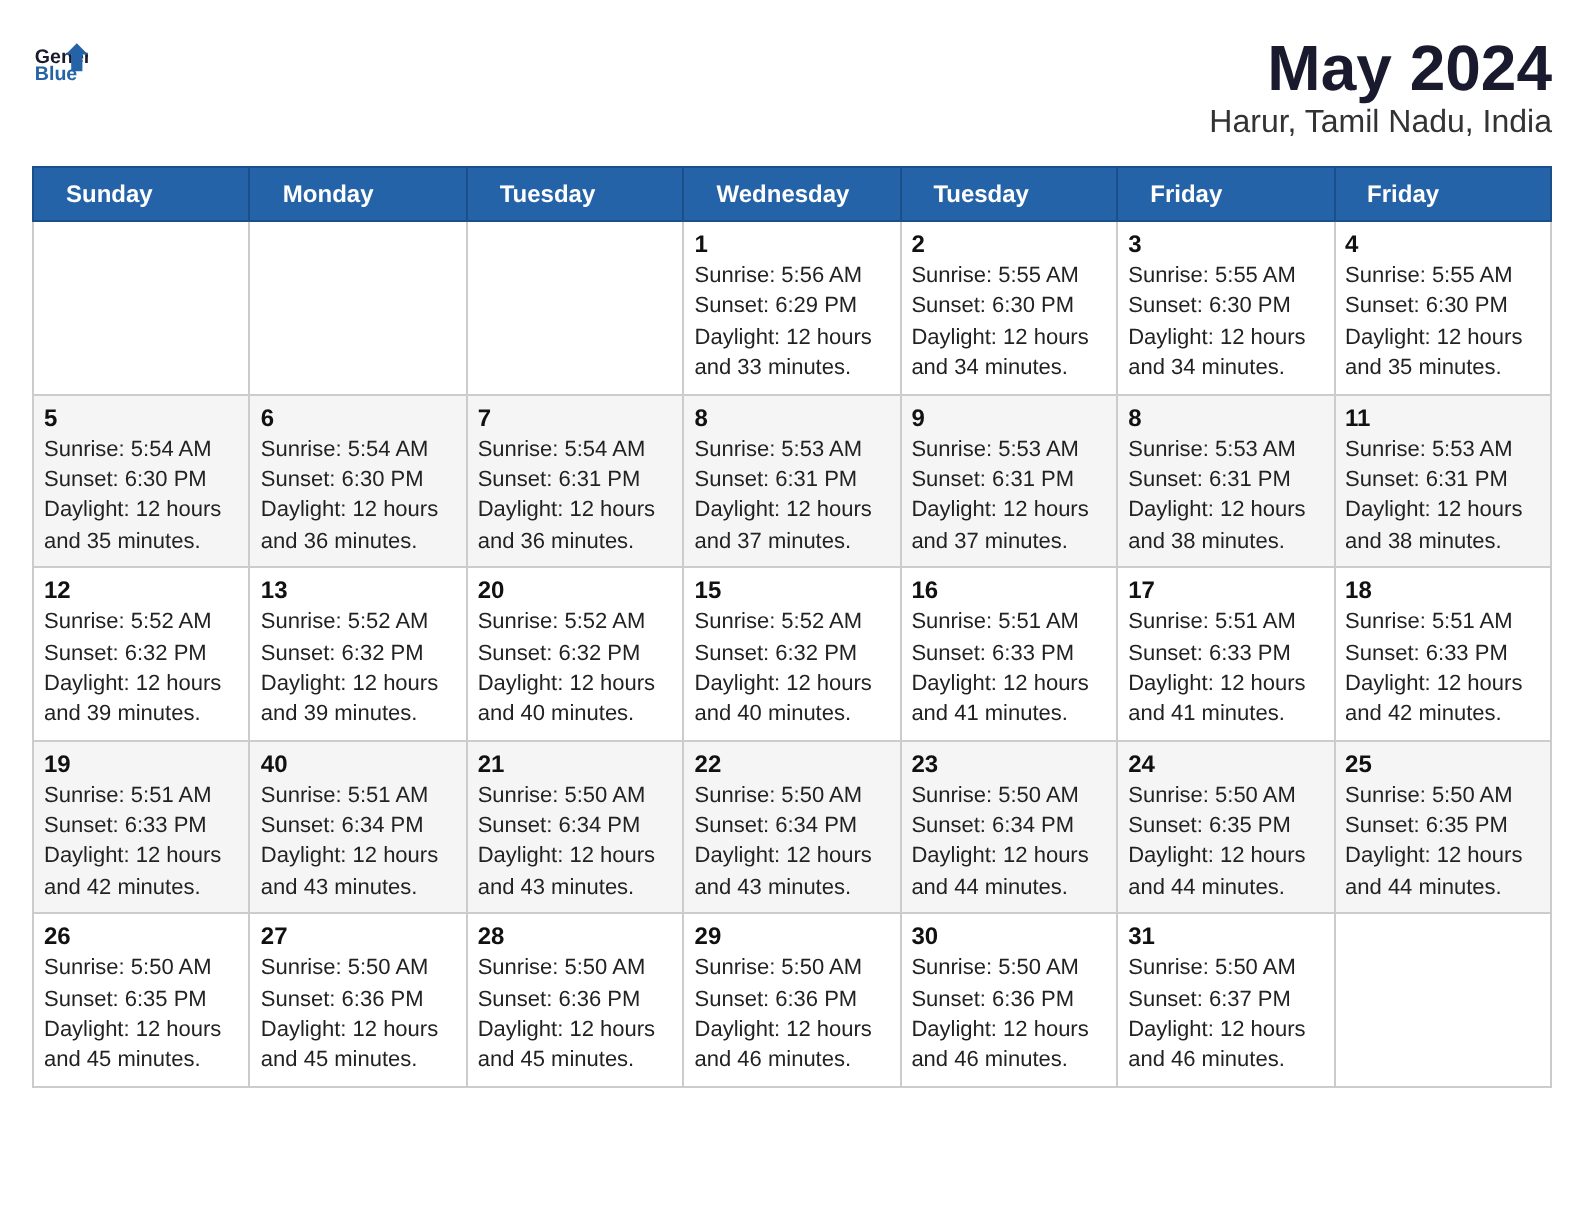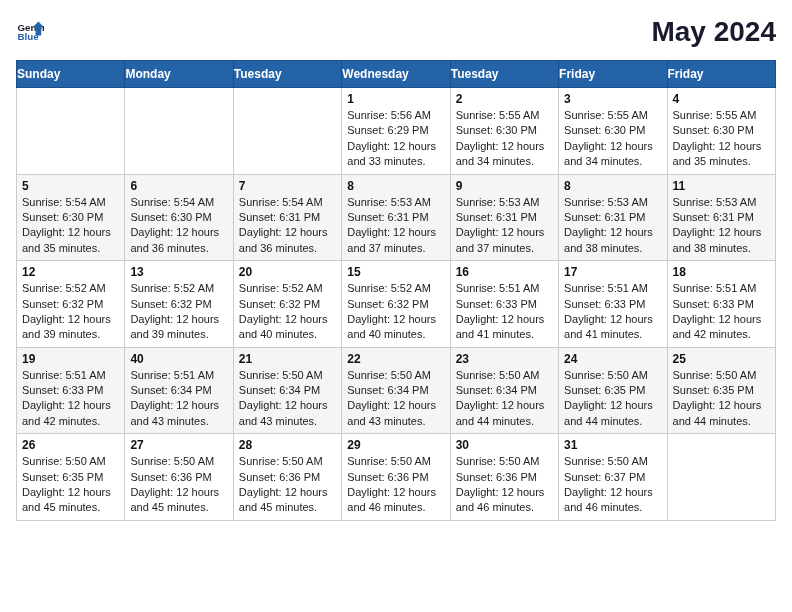--- a/index.html
+++ b/index.html
@@ -22,37 +22,37 @@
       gap: 4px;
     }
     .logo-icon {
       width: 28px;
       height: 28px;
     }
     .title-block {
       text-align: right;
     }
     .month-title {
-      font-size: 28px;
+      font-size: 32px;
       font-weight: bold;
       color: #1a1a2e;
     }
     .location-title {
       font-size: 16px;
       color: #333;
     }
     .calendar {
       width: 100%;
       border-collapse: collapse;
       font-size: 11px;
     }
     .calendar th {
       background: #2563a8;
       color: #fff;
-      padding: 6px 0;
+      padding: 6px 16px;
       text-align: left;
       font-weight: bold;
       font-size: 12px;
       border: 1px solid #1a4f8a;
     }
     .calendar td {
       vertical-align: top;
       border: 1px solid #ccc;
       padding: 4px 5px;
       width: calc(100% / 7);
@@ -86,20 +86,21 @@
 <div class="header">
   <div class="logo">
     <svg class="logo-icon" viewBox="0 0 40 40">
       <text x="2" y="22" font-size="14" font-weight="bold" fill="#1a1a2e">General</text>
       <text x="2" y="34" font-size="14" font-weight="bold" fill="#2563a8">Blue</text>
       <polygon points="32,8 40,16 36,16 36,28 28,28 28,16 24,16" fill="#2563a8"></polygon>
     </svg>
   </div>
   <div class="title-block">
     <div class="month-title">May 2024</div>
+    <div class="location-title">Harur, Tamil Nadu, India</div>
   </div>
 </div>
 
 <table class="calendar">
   <thead>
     <tr>
     <th>Sunday</th>
         <th>Monday</th>
         <th>Tuesday</th>
         <th>Wednesday</th>

